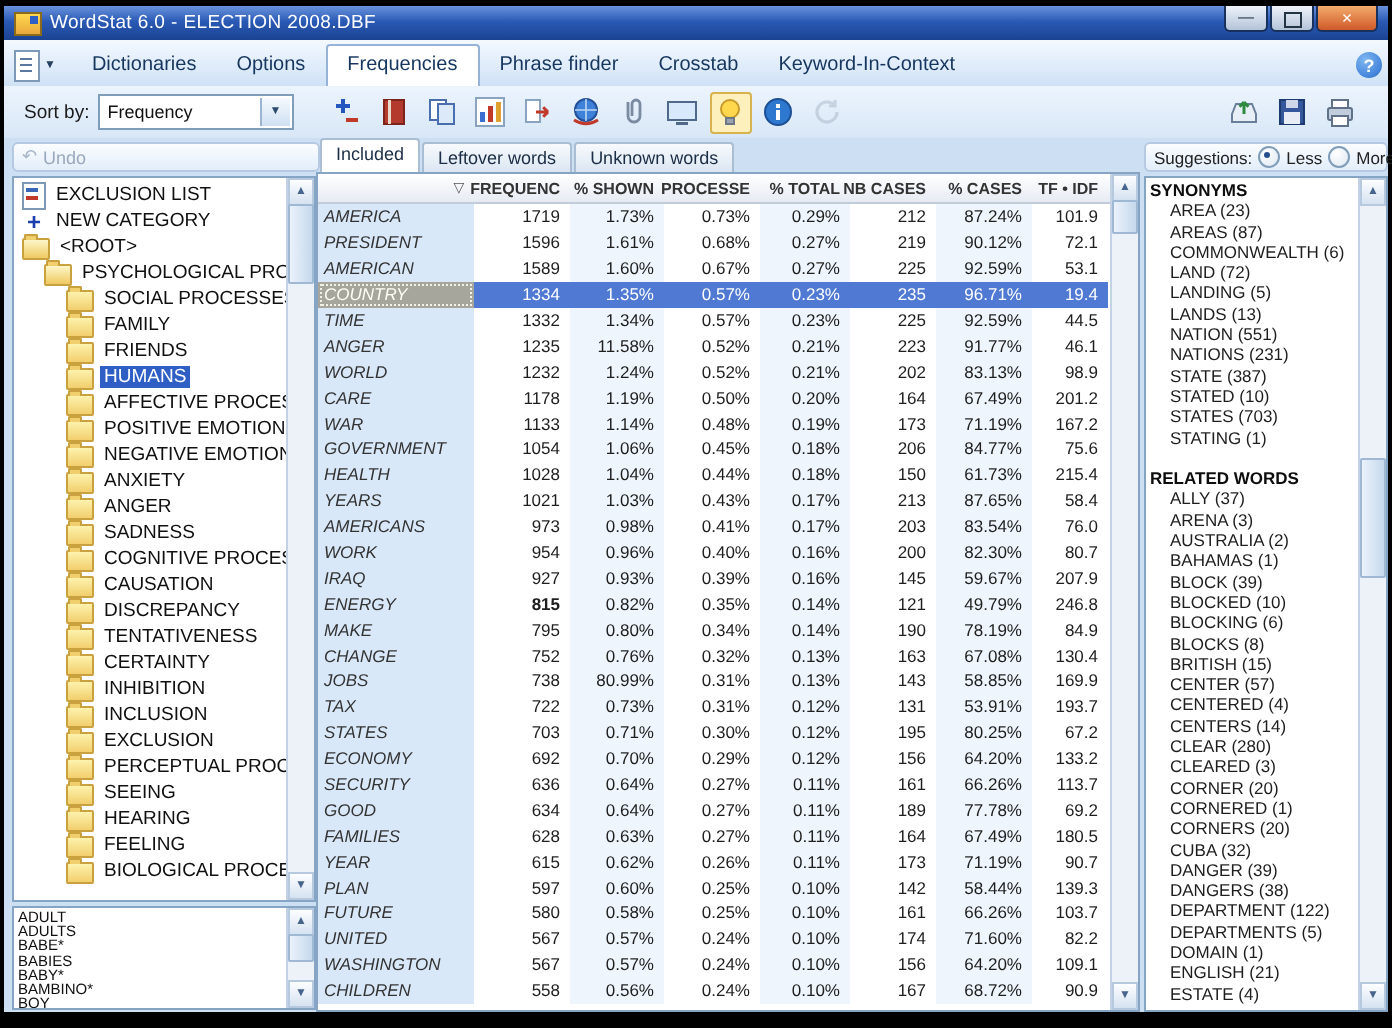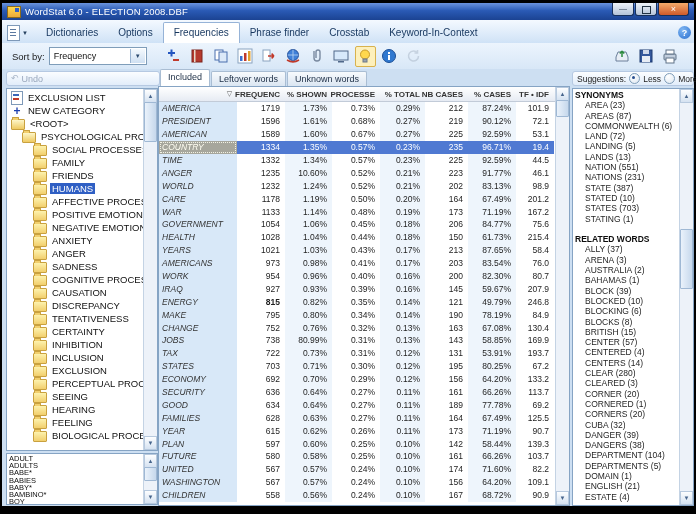--- a/index.html
+++ b/index.html
@@ -465,21 +465,21 @@
               <span class="td c2 tint" style="width: 47px;">1.34%</span>
               <span class="td c3" style="width: 48px;">0.57%</span>
               <span class="td c4 tint" style="width: 45px;">0.23%</span>
               <span class="td c5" style="width: 43px;">225</span>
               <span class="td c6 tint" style="width: 48px;">92.59%</span>
               <span class="td c7" style="width: 38px;">44.5</span>
             </div>
             <div class="trow">
               <span class="td c0" style="width: 78px;">ANGER</span>
               <span class="td c1" style="width: 48px;">1235</span>
-              <span class="td c2 tint" style="width: 47px;">10.60%</span>
+              <span class="td c2 tint" style="width: 47px;">11.58%</span>
               <span class="td c3" style="width: 48px;">0.52%</span>
               <span class="td c4 tint" style="width: 45px;">0.21%</span>
               <span class="td c5" style="width: 43px;">223</span>
               <span class="td c6 tint" style="width: 48px;">91.77%</span>
               <span class="td c7" style="width: 38px;">46.1</span>
             </div>
             <div class="trow">
               <span class="td c0" style="width: 78px;">WORLD</span>
               <span class="td c1" style="width: 48px;">1232</span>
               <span class="td c2 tint" style="width: 47px;">1.24%</span>
@@ -660,21 +660,21 @@
               <span class="td c7" style="width: 38px;">69.2</span>
             </div>
             <div class="trow">
               <span class="td c0" style="width: 78px;">FAMILIES</span>
               <span class="td c1" style="width: 48px;">628</span>
               <span class="td c2 tint" style="width: 47px;">0.63%</span>
               <span class="td c3" style="width: 48px;">0.27%</span>
               <span class="td c4 tint" style="width: 45px;">0.11%</span>
               <span class="td c5" style="width: 43px;">164</span>
               <span class="td c6 tint" style="width: 48px;">67.49%</span>
-              <span class="td c7" style="width: 38px;">125.5</span>
+              <span class="td c7" style="width: 38px;">180.5</span>
             </div>
             <div class="trow">
               <span class="td c0" style="width: 78px;">YEAR</span>
               <span class="td c1" style="width: 48px;">615</span>
               <span class="td c2 tint" style="width: 47px;">0.62%</span>
               <span class="td c3" style="width: 48px;">0.26%</span>
               <span class="td c4 tint" style="width: 45px;">0.11%</span>
               <span class="td c5" style="width: 43px;">173</span>
               <span class="td c6 tint" style="width: 48px;">71.19%</span>
               <span class="td c7" style="width: 38px;">90.7</span>
@@ -776,21 +776,21 @@
           <div class="sgitem">CENTERED (4)</div>
           <div class="sgitem">CENTERS (14)</div>
           <div class="sgitem">CLEAR (280)</div>
           <div class="sgitem">CLEARED (3)</div>
           <div class="sgitem">CORNER (20)</div>
           <div class="sgitem">CORNERED (1)</div>
           <div class="sgitem">CORNERS (20)</div>
           <div class="sgitem">CUBA (32)</div>
           <div class="sgitem">DANGER (39)</div>
           <div class="sgitem">DANGERS (38)</div>
-          <div class="sgitem">DEPARTMENT (104)</div>
+          <div class="sgitem">DEPARTMENT (122)</div>
           <div class="sgitem">DEPARTMENTS (5)</div>
           <div class="sgitem">DOMAIN (1)</div>
           <div class="sgitem">ENGLISH (21)</div>
           <div class="sgitem">ESTATE (4)</div>
         </div>
       <div class="vsb">
         <div class="ar up">▲</div>
         <div class="thumb" style="top:140px;height:58px"></div>
         <div class="ar dn">▼</div>
       </div>

